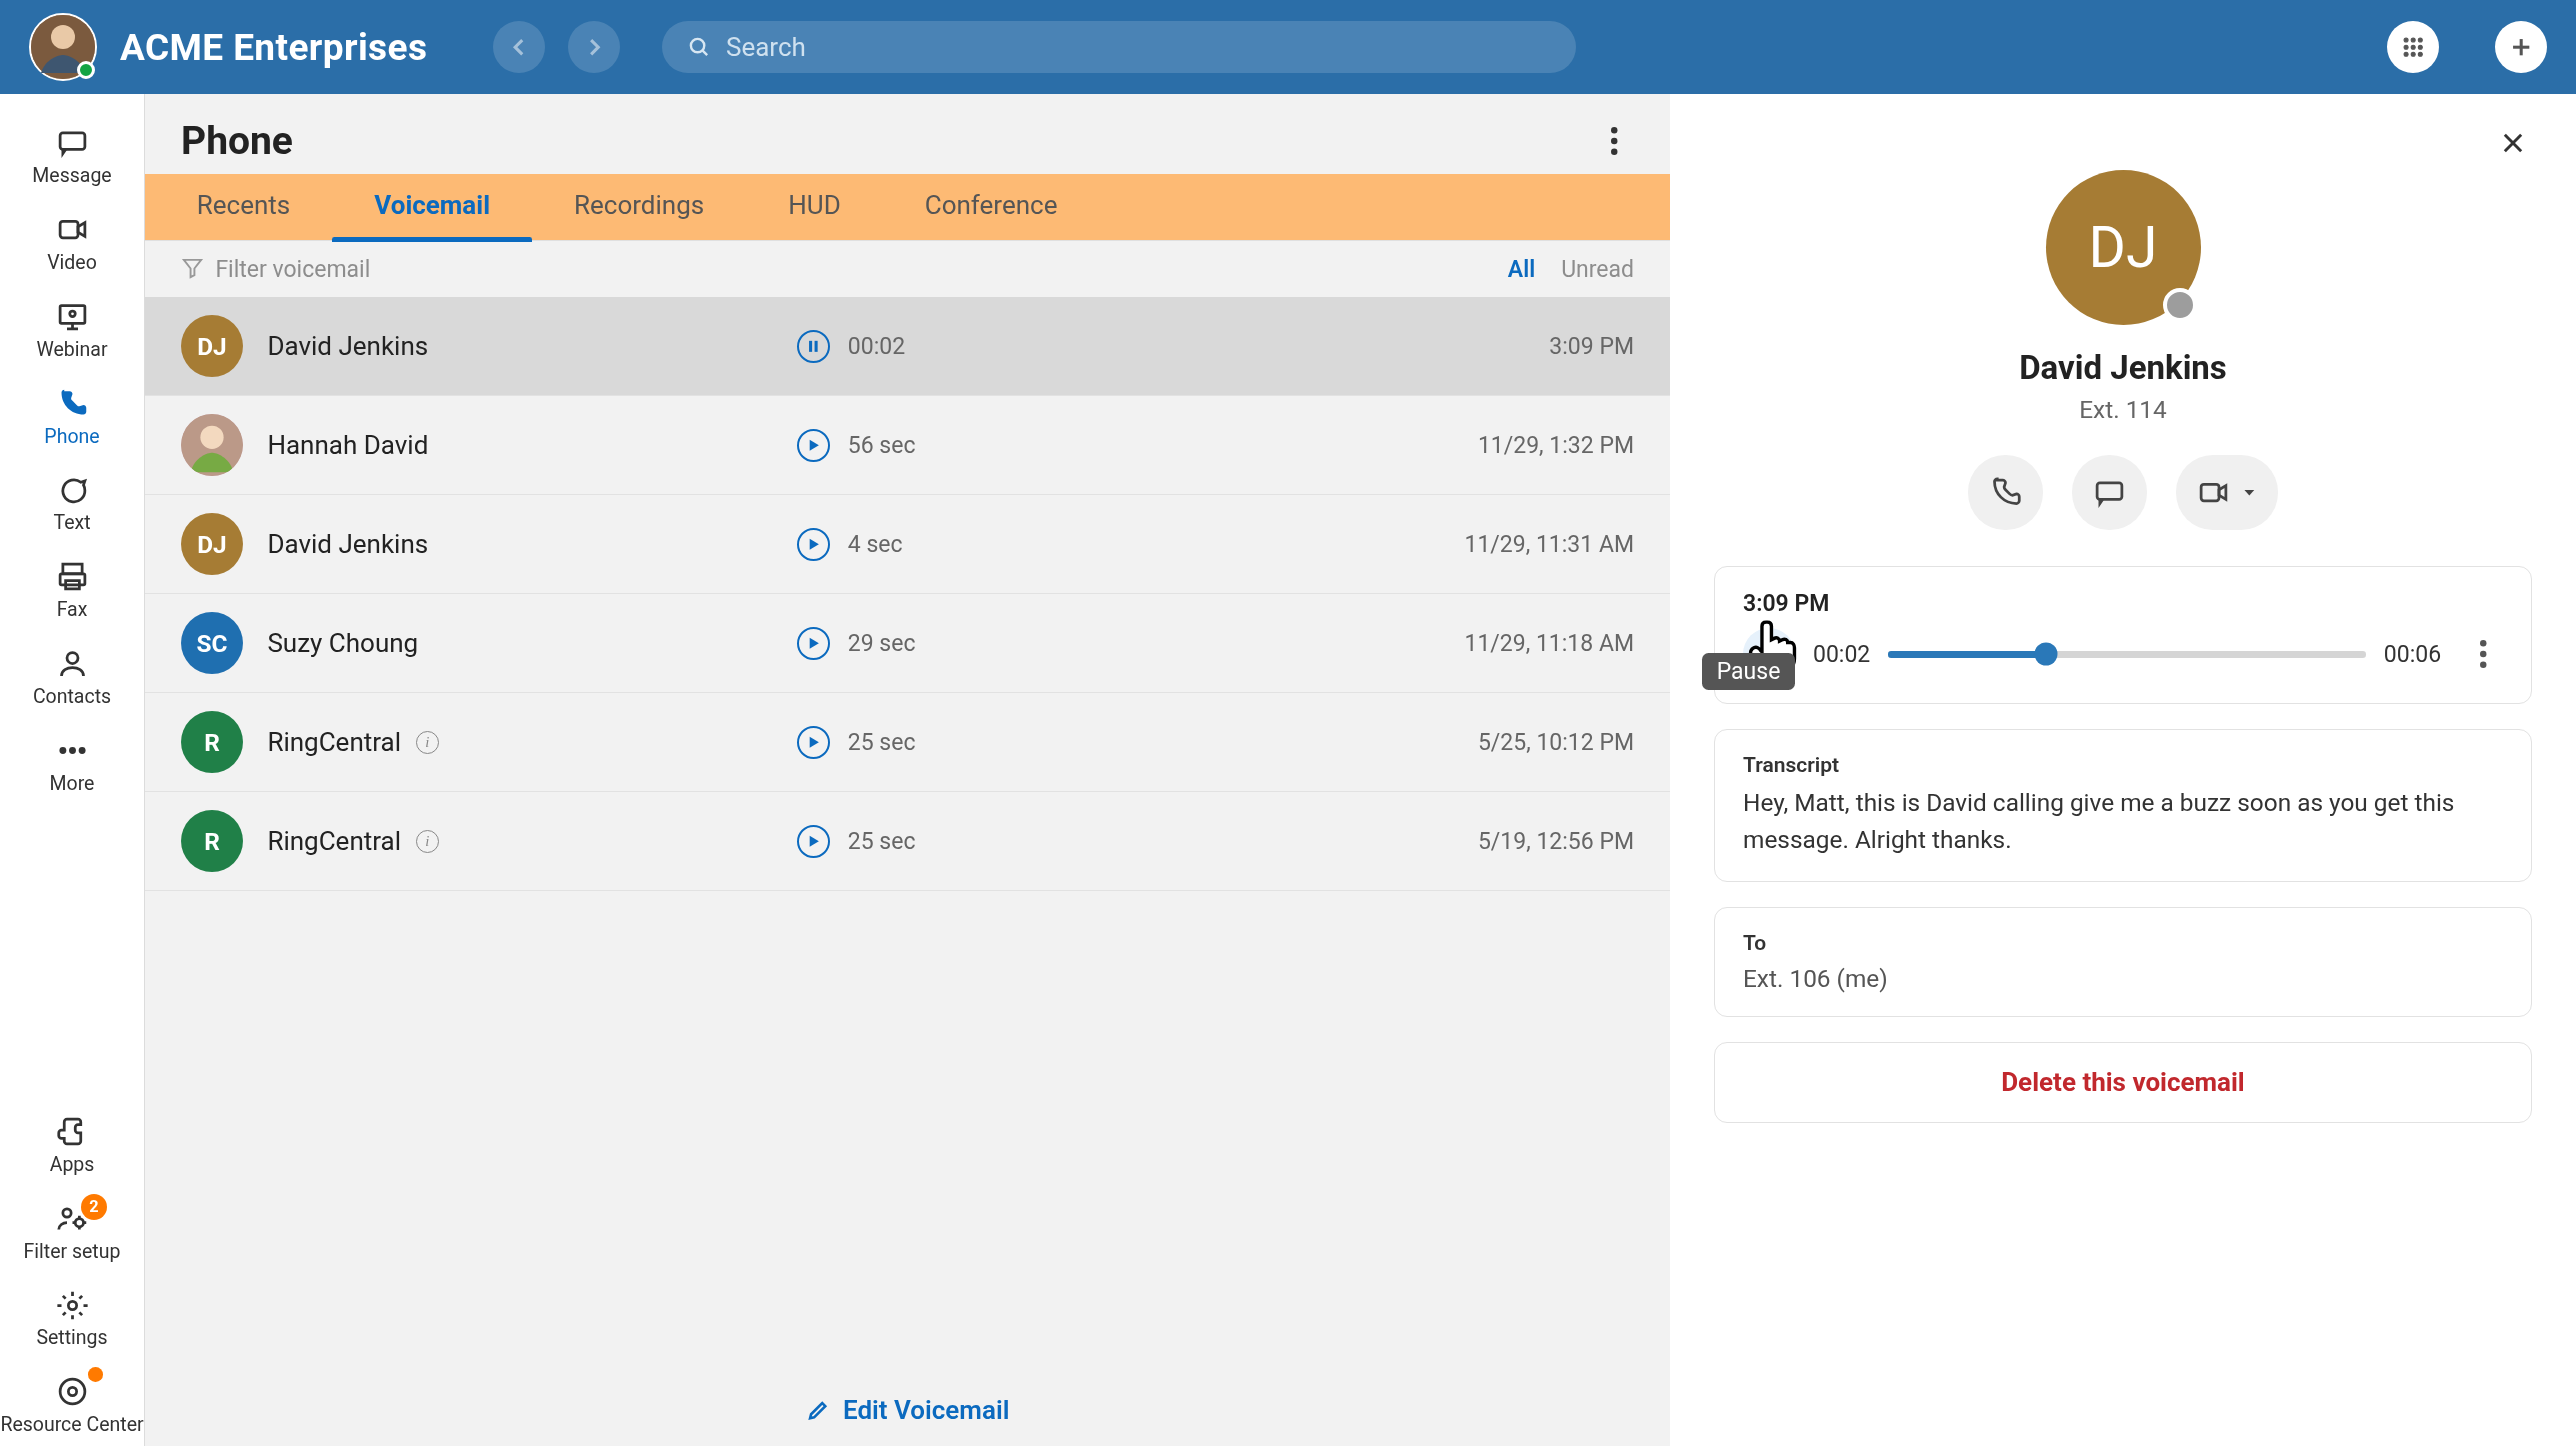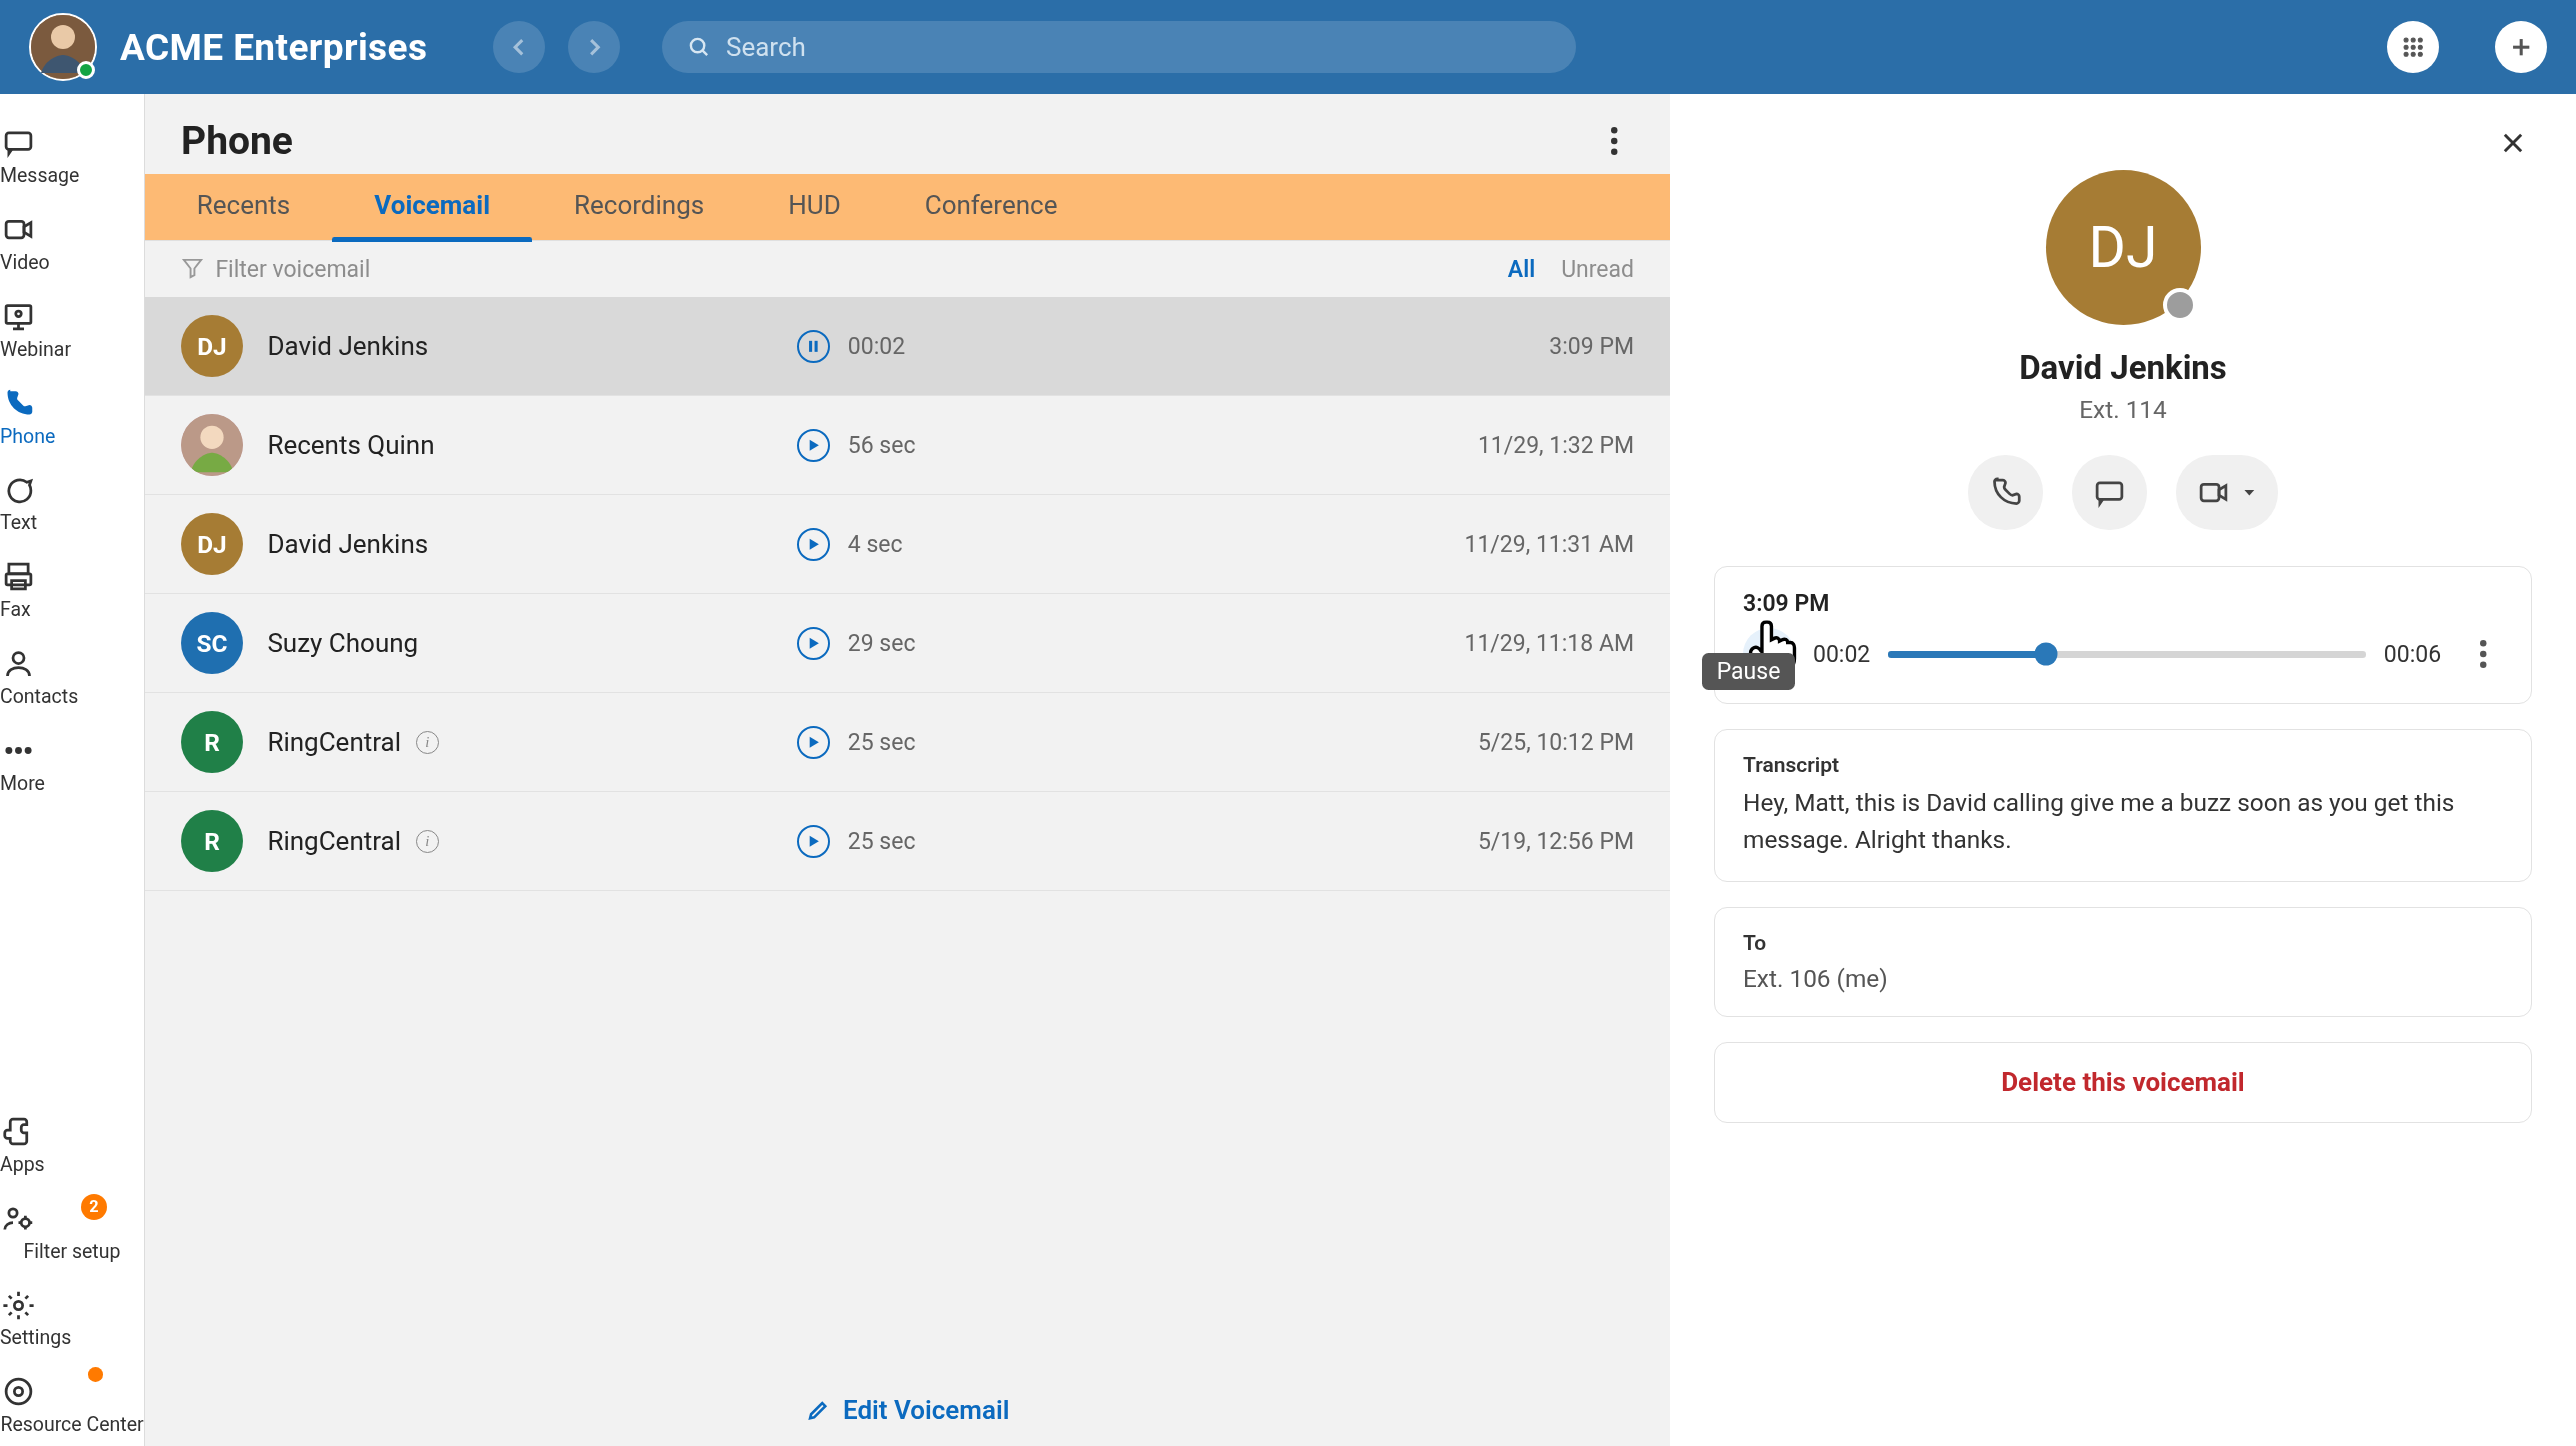--- a/index.html
+++ b/index.html
@@ -20,21 +20,21 @@
   .search svg { width:23px; height:23px; stroke:#d7e6f2; }
   .search input { flex:1; background:transparent; border:none; outline:none; font-size:26px; color:#e8f1f9; }
   .search input::placeholder { color:#cfe1ef; }
   .topbar-spacer{ flex:1; }
   .top-circle { width:52px; height:52px; border-radius:50%; background:#fff; display:flex; align-items:center; justify-content:center; cursor:pointer; }
   .top-circle svg { width:24.4px; height:24.4px; stroke:#555; }
 
   
   .body { flex:1; display:flex; overflow:hidden; }
   .sidebar { width:145px; border-right:0.8px solid #dcdcdc; display:flex; flex-direction:column; align-items:center; padding-top:19.5px; gap:3.3px; }
-  .side-item { width:100%; display:flex; flex-direction:column; gap:3.3px; padding:11.4px 0 9.8px; cursor:pointer; position:relative; }
+  .side-item { width:100%; display:flex; flex-direction:column; align-items:center; gap:3.3px; padding:11.4px 0 9.8px; cursor:pointer; position:relative; }
   .side-item .icon { width:36px; height:36px; display:flex; align-items:center; justify-content:center; color:#333; }
   .side-item .icon svg { width:33px; height:33px; }
   .side-item .lbl { font-size:19.5px; color:#333; }
   .side-item.active .icon, .side-item.active .lbl { color:#0b6abf; }
   .side-item .badge { position:absolute; top:4.9px; right:37px; min-width:26px; height:26px; padding:0 4.9px; border-radius:13px; background:#ff7a00; color:#fff; font-size:16.3px; font-weight:700; display:flex; align-items:center; justify-content:center; }
   .side-item .notif-dot { position:absolute; top:4.9px; right:41px; width:14.7px; height:14.7px; border-radius:50%; background:#ff7a00; }
   .side-spacer { flex:1; }
 
   
   .list-panel { flex:1; display:flex; flex-direction:column; background:#f2f2f2; border-right:none; min-width:0; }
@@ -340,21 +340,21 @@
         </div>
         <div class="vm-row">
           <div class="vm-avatar photo">
             <svg viewBox="0 0 64 64">
               <circle cx="32" cy="32" r="32" fill="#b98"></circle>
               <circle cx="32" cy="24" r="12" fill="#f3d9bf"></circle>
               <path d="M10 60c4-16 18-20 22-20s18 4 22 20" fill="#7a4"></path>
             </svg>
           </div>
           <div class="vm-name-wrap">
-            <span class="vm-name">Recents Quinn</span>
+            <span class="vm-name">Hannah David</span>
           </div>
           <div class="vm-mid">
             <div class="vm-play">
               <svg viewBox="0 0 24 24" fill="currentColor">
                 <polygon points="6 3 21 12 6 21"></polygon>
               </svg>
             </div>
             <span class="vm-dur">56 sec</span>
           </div>
           <div class="vm-time">11/29, 1:32 PM</div>

